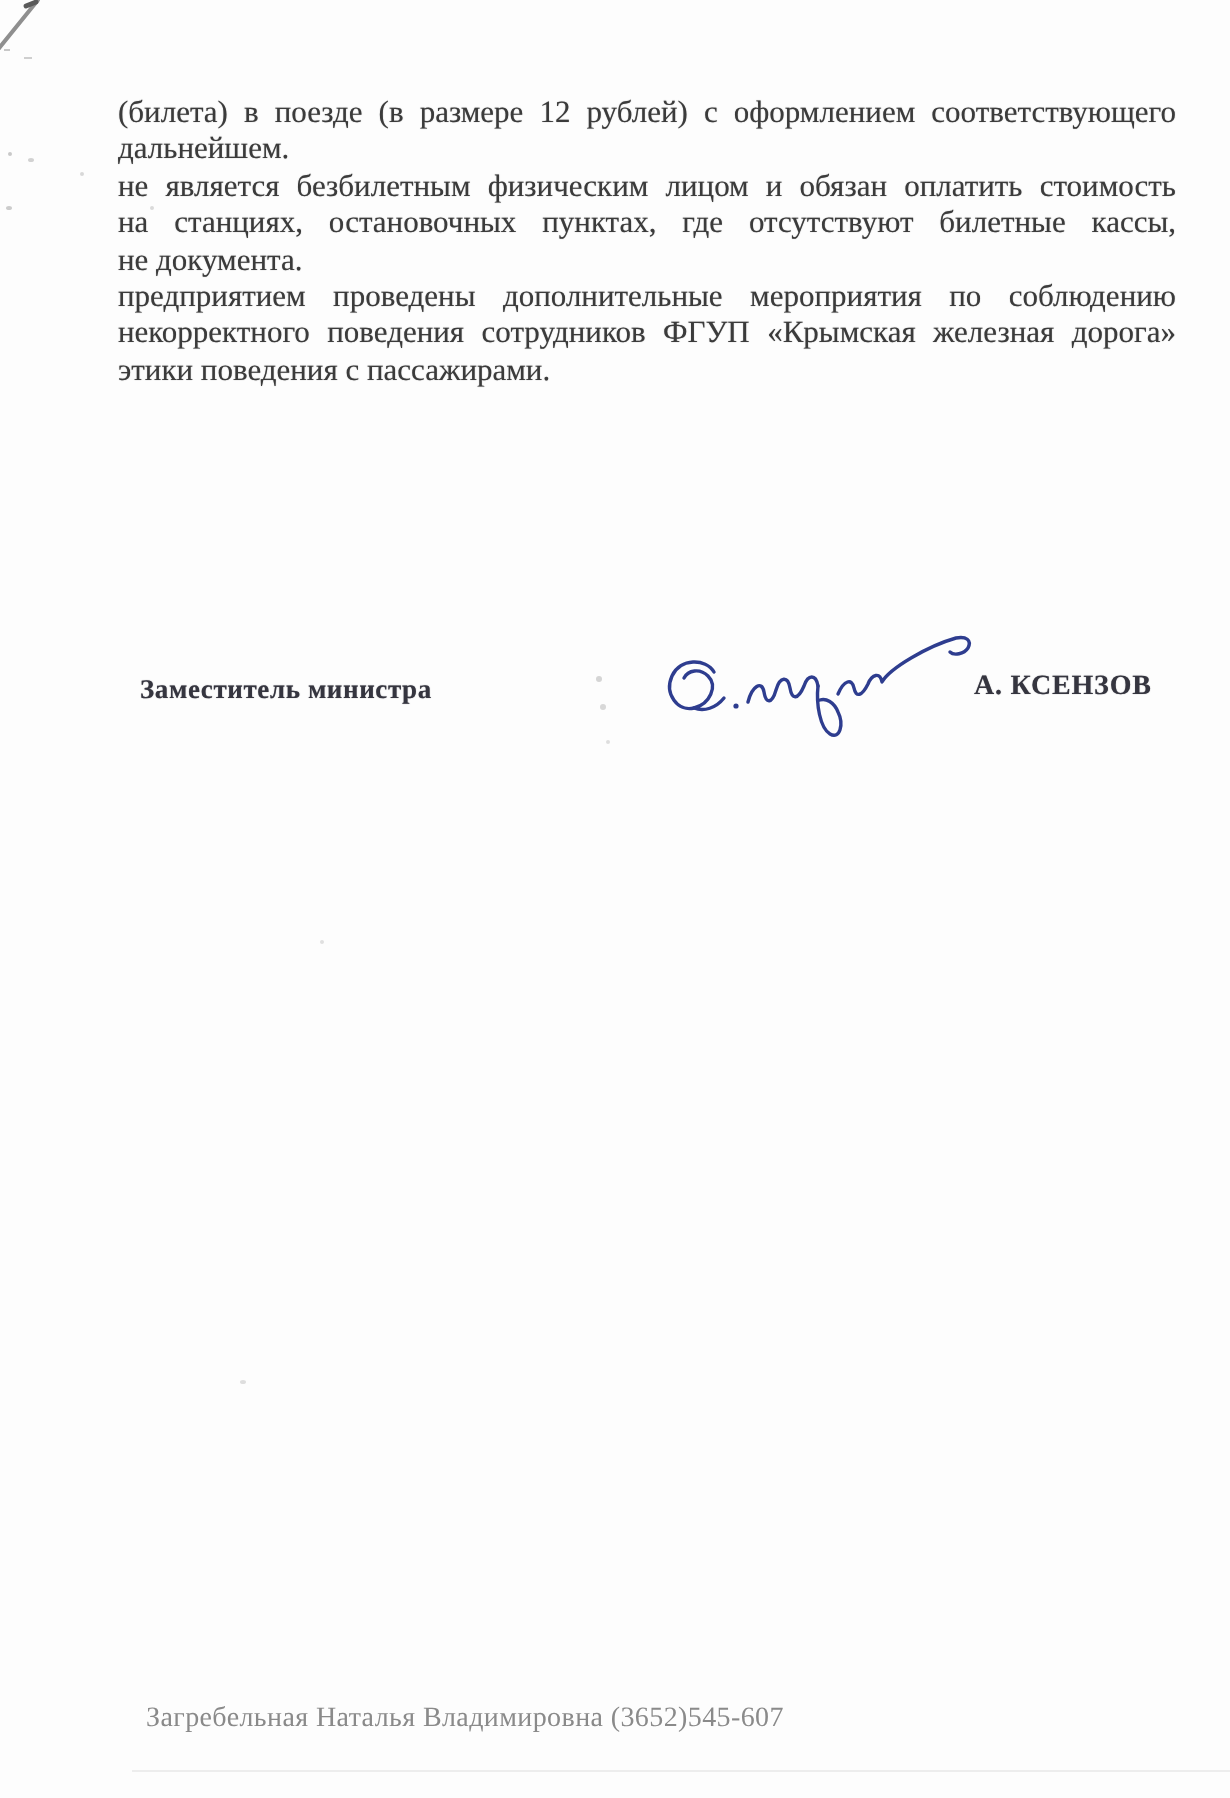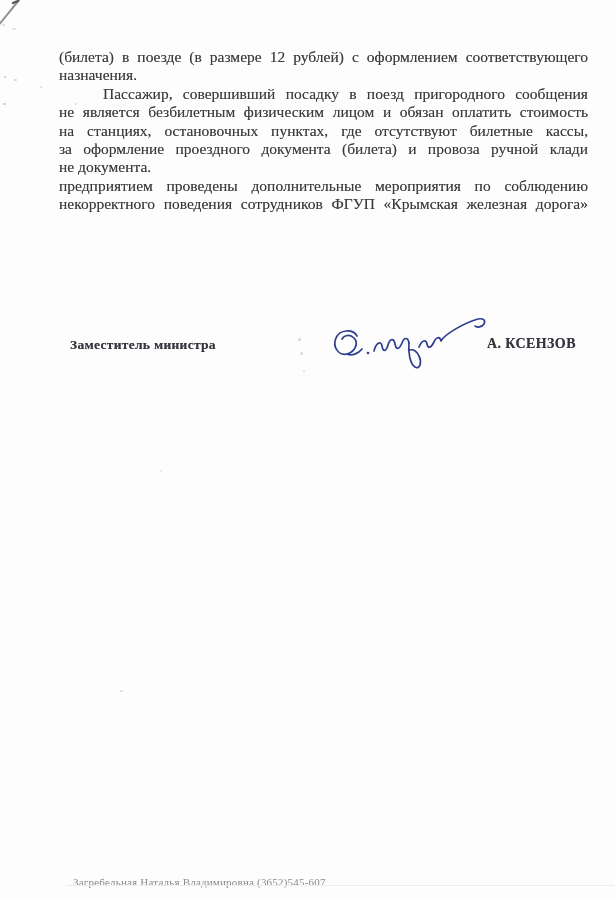--- a/index.html
+++ b/index.html
@@ -69,22 +69,22 @@
     position:absolute;
     left:326px;
     top:316px;
     width:166px;
     height:58px;
   }
   
   .footer-line{
     position:absolute;
     left:73px;
-    top:876px;
-    font-size:11px;
+    top:852px;
+    font-size:14px;
     letter-spacing:0.2px;
     color:var(--footer-text);
   }
   
   .corner-mark-svg{
     position:absolute;
     left:0;
     top:0;
     width:60px;
     height:50px;
@@ -123,28 +123,27 @@
     <div class="speck" style="left:75px;top:103px;width:2px;height:2px;background:#dadada;"></div>
     <div class="speck" style="left:298px;top:338px;width:3px;height:3px;background:#d5d5d5;"></div>
     <div class="speck" style="left:300px;top:352px;width:3px;height:3px;background:#d8d8d8;"></div>
     <div class="speck" style="left:303px;top:370px;width:2px;height:2px;background:#dedede;"></div>
     <div class="speck" style="left:160px;top:470px;width:2px;height:2px;background:#e0e0e0;"></div>
     <div class="speck" style="left:120px;top:690px;width:3px;height:2px;background:#dedede;"></div>
   </div>
 
   <div class="body-text">
     <div class="line">(билета) в поезде (в размере 12 рублей) с оформлением соответствующего</div>
-    <div class="line last">назначения.</div>
-    <div class="line indent">Пассажир, совершивший посадку в поезд пригородного сообщения</div>
+    <div class="line last">дальнейшем.</div>
     <div class="line">не является безбилетным физическим лицом и обязан оплатить стоимость</div>
     <div class="line">на станциях, остановочных пунктах, где отсутствуют билетные кассы,</div>
-    <div class="line">за оформление проездного документа (билета) и провоза ручной клади</div>
     <div class="line last">не документа.</div>
     <div class="line">предприятием проведены дополнительные мероприятия по соблюдению</div>
     <div class="line">некорректного поведения сотрудников ФГУП «Крымская железная дорога»</div>
+    <div class="line last">этики поведения с пассажирами.</div>
   </div>
 
   <div class="sig-title">Заместитель министра</div>
 
   <svg class="signature-svg" viewBox="0 0 166 58">
     <g fill="none" stroke="var(--signature-ink)" stroke-width="1.7" stroke-linecap="round" stroke-linejoin="round">
 
       <path d="M31,20 C27,13 14,13 10,22 C6,31 13,40 21,38 C29,36 33,27 28,22 C24,18 18,19 16,23"></path>
       <path d="M21,38 C26,40 32,38 36,33"></path>
 

